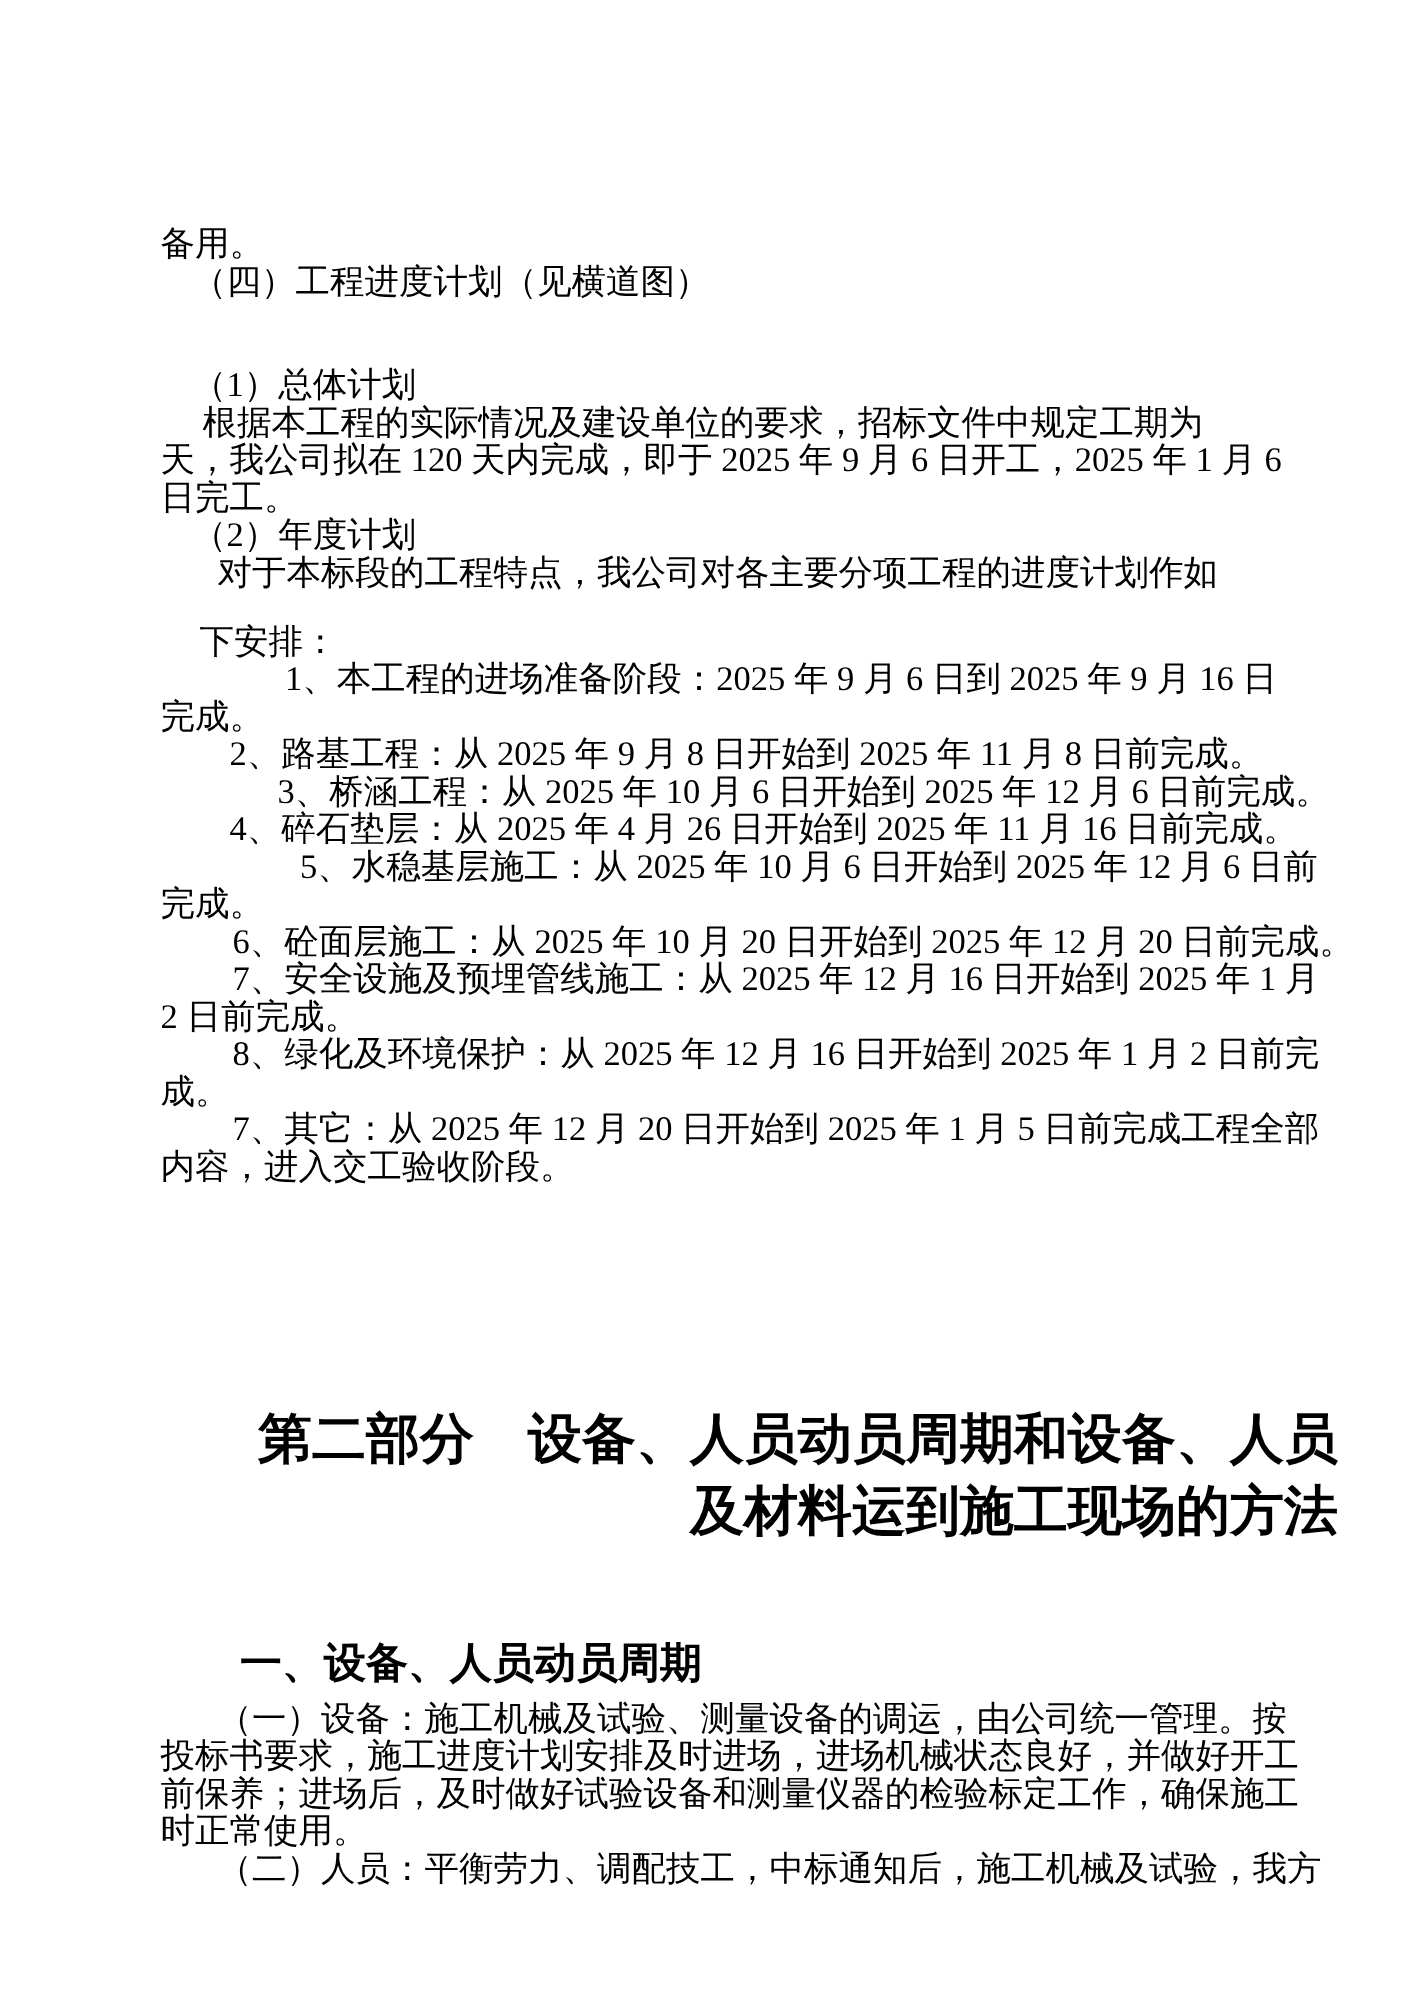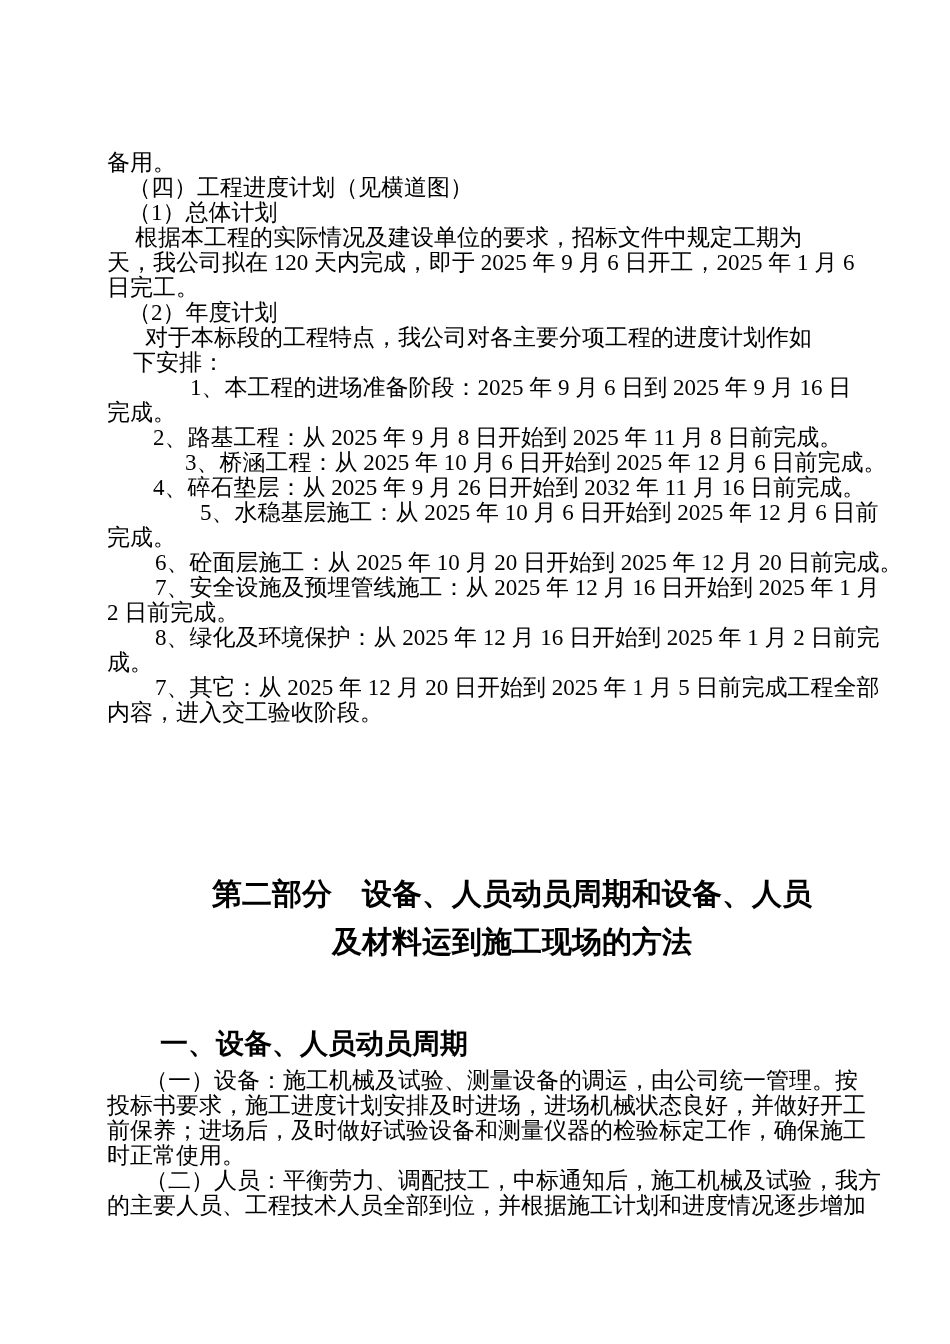--- a/index.html
+++ b/index.html
@@ -21,23 +21,23 @@
     height: 25px;
     line-height: 25px;
     font-size: 23px;
     white-space: nowrap;
     font-family: "Liberation Serif", "DejaVu Serif", serif;
   }
   .part-heading-line {
     width: 760px;
     height: 48px;
     line-height: 48px;
-    font-size: 30px;
+    font-size: 36px;
     font-weight: bold;
-    text-align: center;
+    text-align: right;
     white-space: nowrap;
     margin-left: 25px;
     font-family: "Liberation Sans", "DejaVu Sans", sans-serif;
   }
   .section-heading {
     height: 36px;
     line-height: 36px;
     font-size: 28px;
     font-weight: bold;
     white-space: nowrap;
@@ -48,32 +48,32 @@
   .spacer-c { height: 6px; }
 </style>
 </head>
 <body>
 
 <div class="page">
 
   <div>
       <div class="doc-line" style="padding-left: 0px;">备用。</div>
       <div class="doc-line" style="padding-left: 21px;">（四）工程进度计划（见横道图）</div>
-      <div class="doc-line" style="padding-left: 21px;">（1）总体计划</div>
+      <div class="doc-line" style="padding-left: 21px; margin-top: 44px;">（1）总体计划</div>
       <div class="doc-line" style="padding-left: 28px;">根据本工程的实际情况及建设单位的要求，招标文件中规定工期为</div>
       <div class="doc-line" style="padding-left: 0px;">天，我公司拟在 120 天内完成，即于 2025 年 9 月 6 日开工，2025 年 1 月 6</div>
       <div class="doc-line" style="padding-left: 0px;">日完工。</div>
       <div class="doc-line" style="padding-left: 21px;">（2）年度计划</div>
       <div class="doc-line" style="padding-left: 38px;">对于本标段的工程特点，我公司对各主要分项工程的进度计划作如</div>
-      <div class="doc-line" style="padding-left: 26px;">下安排：</div>
+      <div class="doc-line" style="padding-left: 26px; margin-top: 21px;">下安排：</div>
       <div class="doc-line" style="padding-left: 83px;">1、本工程的进场准备阶段：2025 年 9 月 6 日到 2025 年 9 月 16 日</div>
       <div class="doc-line" style="padding-left: 0px;">完成。</div>
       <div class="doc-line" style="padding-left: 46px;">2、路基工程：从 2025 年 9 月 8 日开始到 2025 年 11 月 8 日前完成。</div>
       <div class="doc-line" style="padding-left: 78px;">3、桥涵工程：从 2025 年 10 月 6 日开始到 2025 年 12 月 6 日前完成。</div>
-      <div class="doc-line" style="padding-left: 46px;">4、碎石垫层：从 2025 年 9 月 26 日开始到 2032 年 11 月 16 日前完成。</div>
+      <div class="doc-line" style="padding-left: 46px;">4、碎石垫层：从 2025 年 4 月 26 日开始到 2025 年 11 月 16 日前完成。</div>
       <div class="doc-line" style="padding-left: 93px;">5、水稳基层施工：从 2025 年 10 月 6 日开始到 2025 年 12 月 6 日前</div>
       <div class="doc-line" style="padding-left: 0px;">完成。</div>
       <div class="doc-line" style="padding-left: 48px;">6、砼面层施工：从 2025 年 10 月 20 日开始到 2025 年 12 月 20 日前完成。</div>
       <div class="doc-line" style="padding-left: 48px;">7、安全设施及预埋管线施工：从 2025 年 12 月 16 日开始到 2025 年 1 月</div>
       <div class="doc-line" style="padding-left: 0px;">2 日前完成。</div>
       <div class="doc-line" style="padding-left: 48px;">8、绿化及环境保护：从 2025 年 12 月 16 日开始到 2025 年 1 月 2 日前完</div>
       <div class="doc-line" style="padding-left: 0px;">成。</div>
       <div class="doc-line" style="padding-left: 48px;">7、其它：从 2025 年 12 月 20 日开始到 2025 年 1 月 5 日前完成工程全部</div>
       <div class="doc-line" style="padding-left: 0px;">内容，进入交工验收阶段。</div>
     </div>
@@ -88,16 +88,15 @@
   <div class="section-heading" style="padding-left: 53px;">一、设备、人员动员周期</div>
 
   <div class="spacer-c"></div>
 
   <div>
       <div class="doc-line" style="padding-left: 38px;">（一）设备：施工机械及试验、测量设备的调运，由公司统一管理。按</div>
       <div class="doc-line" style="padding-left: 0px;">投标书要求，施工进度计划安排及时进场，进场机械状态良好，并做好开工</div>
       <div class="doc-line" style="padding-left: 0px;">前保养；进场后，及时做好试验设备和测量仪器的检验标定工作，确保施工</div>
       <div class="doc-line" style="padding-left: 0px;">时正常使用。</div>
       <div class="doc-line" style="padding-left: 38px;">（二）人员：平衡劳力、调配技工，中标通知后，施工机械及试验，我方</div>
-      <div class="doc-line" style="padding-left: 0px;">的主要人员、工程技术人员全部到位，并根据施工计划和进度情况逐步增加</div>
     </div>
 
 </div>
 
 </body></html>

